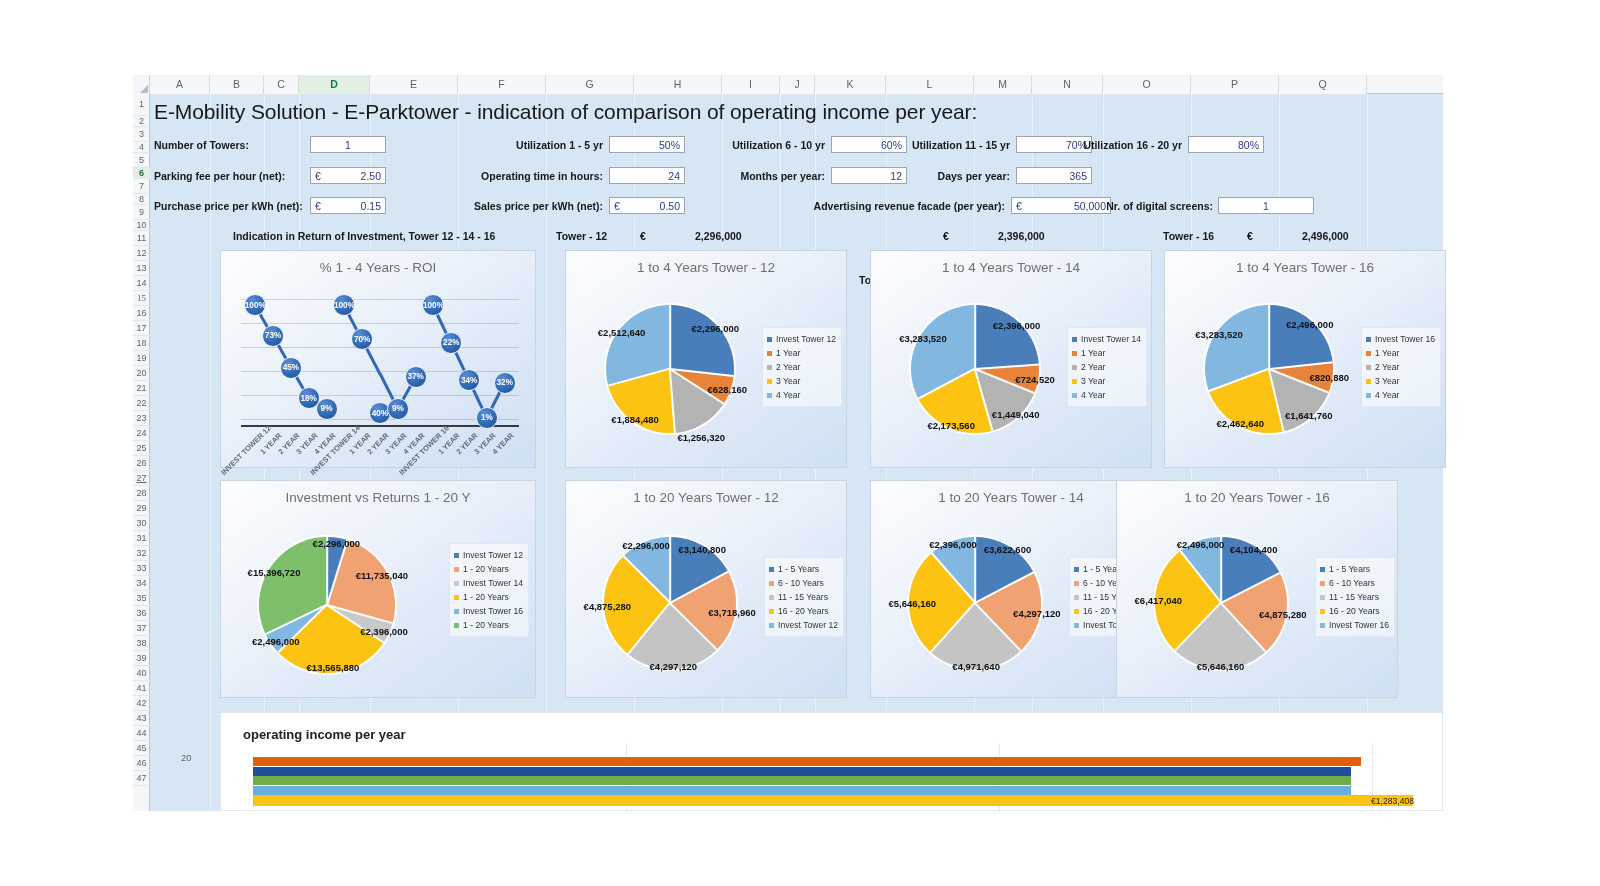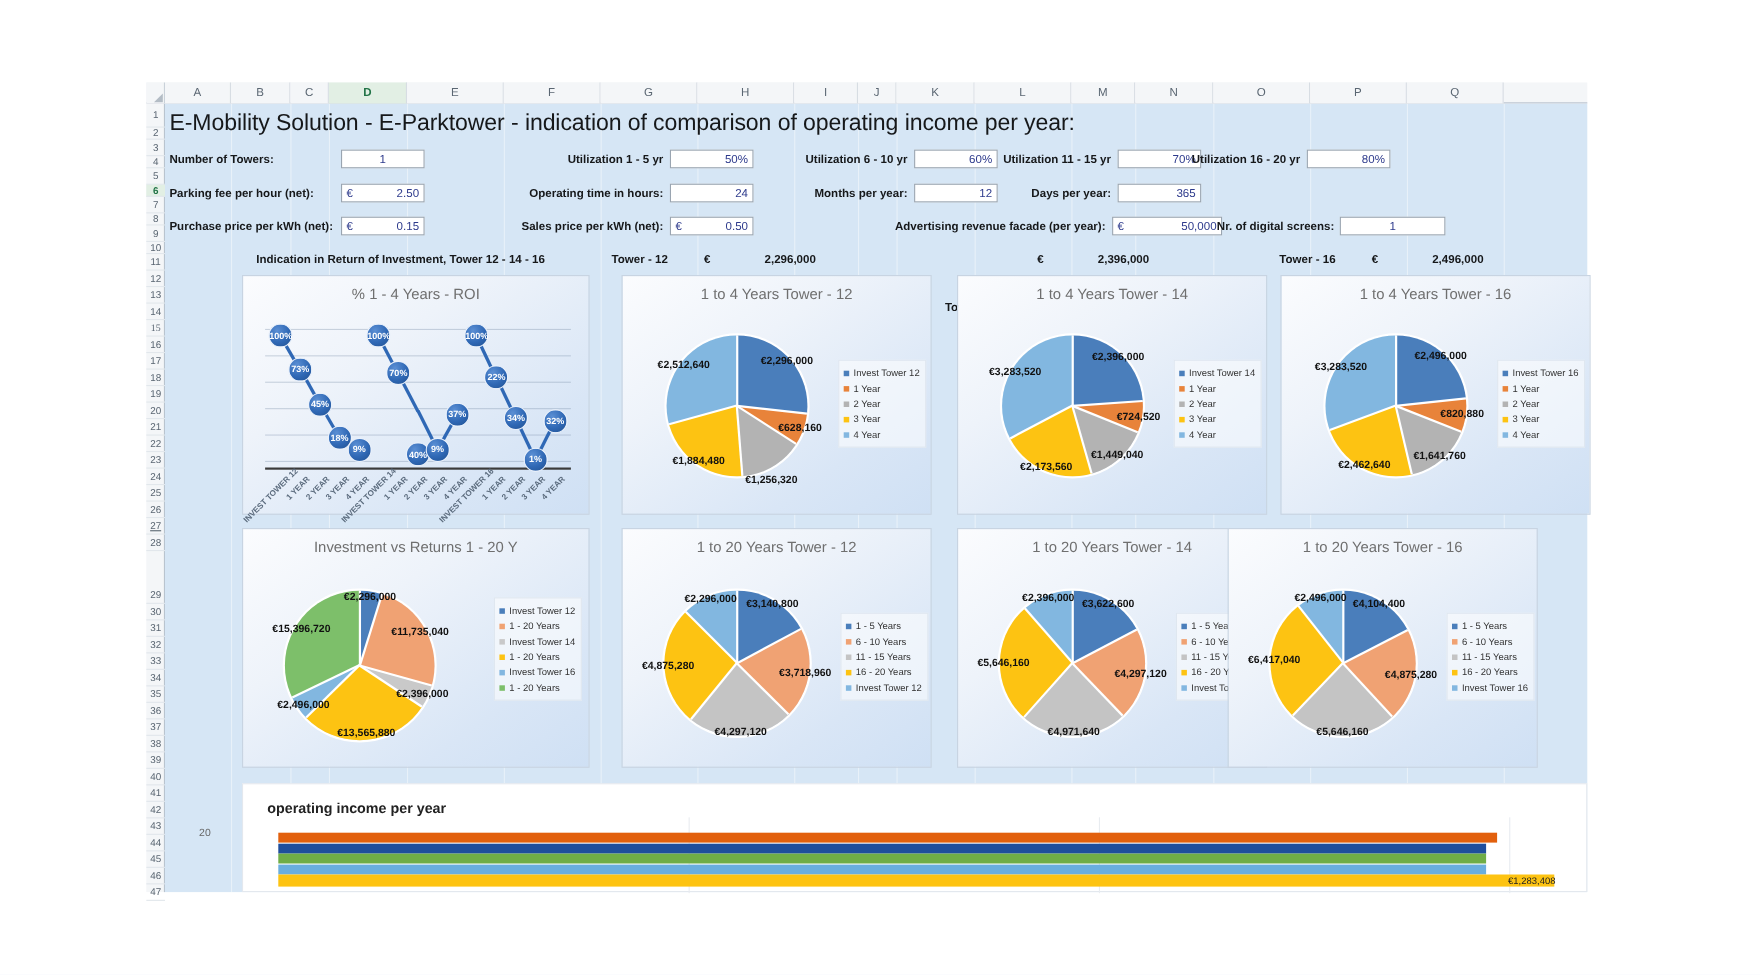--- a/index.html
+++ b/index.html
@@ -189,21 +189,21 @@
       <div class="rh" style="height: 15px;">19</div>
       <div class="rh" style="height: 15px;">20</div>
       <div class="rh" style="height: 15px;">21</div>
       <div class="rh" style="height: 15px;">22</div>
       <div class="rh" style="height: 15px;">23</div>
       <div class="rh" style="height: 15px;">24</div>
       <div class="rh" style="height: 15px;">25</div>
       <div class="rh" style="height: 15px;">26</div>
       <div class="rh" style="height: 15px; text-decoration: underline;">27</div>
       <div class="rh" style="height: 15px;">28</div>
-      <div class="rh" style="height: 15px; margin-top: 33px;">29</div>
+      <div class="rh" style="height: 15px;">29</div>
       <div class="rh" style="height: 15px;">30</div>
       <div class="rh" style="height: 15px;">31</div>
       <div class="rh" style="height: 15px;">32</div>
       <div class="rh" style="height: 15px;">33</div>
       <div class="rh" style="height: 15px;">34</div>
       <div class="rh" style="height: 15px;">35</div>
       <div class="rh" style="height: 15px;">36</div>
       <div class="rh" style="height: 15px;">37</div>
       <div class="rh" style="height: 15px;">38</div>
       <div class="rh" style="height: 15px;">39</div>

